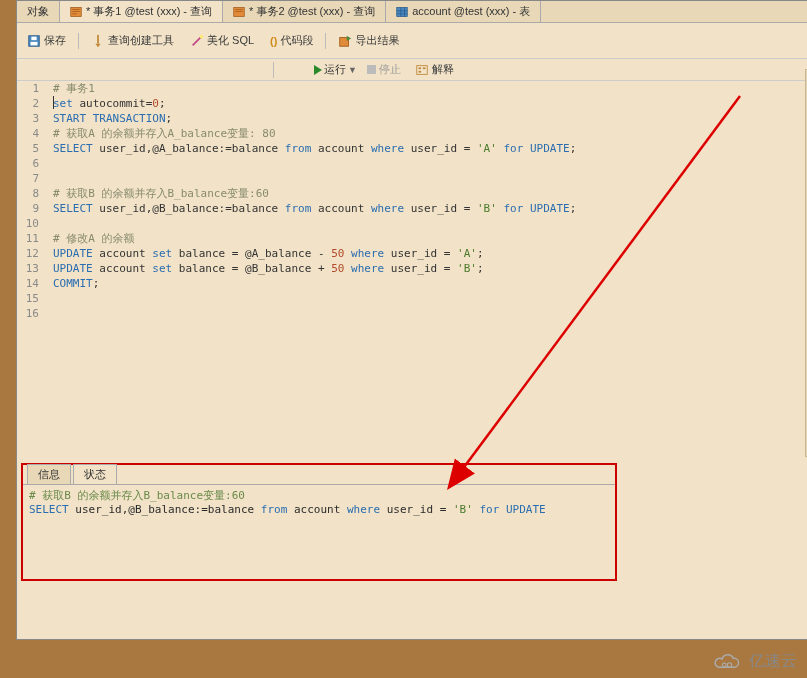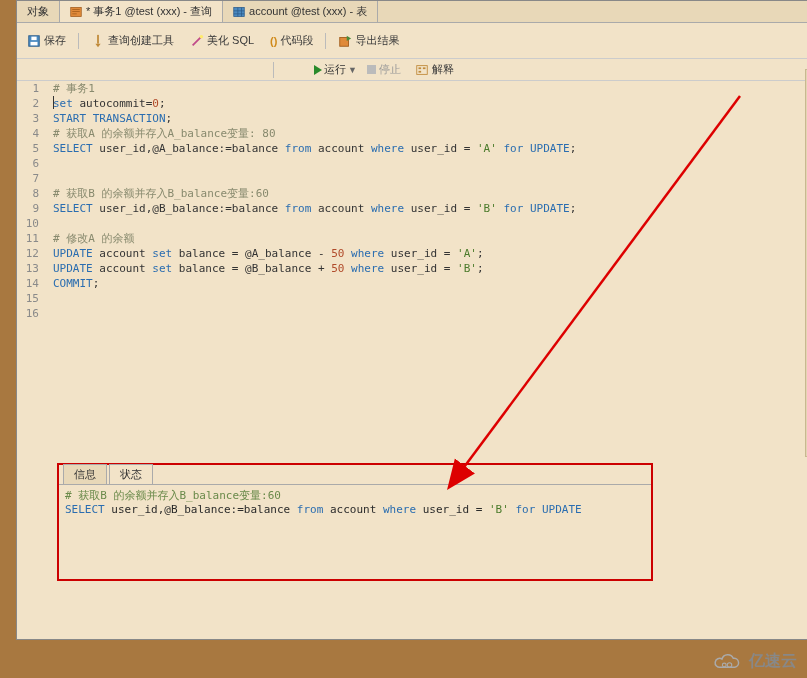--- a/index.html
+++ b/index.html
@@ -73,21 +73,20 @@
   .c-str { color: #4a7a2a; }
   .c-op { color: #333; }
   .caret {
     position: absolute; left: 36px; top: 15px; width: 1px; height: 13px;
     border-left: 1px solid #333;
   }
   
   .bottom-panel {
     position: absolute; left: 4px; top: 462px; width: 596px; height: 118px;
     border: 2px solid #c00;
-    margin-left: 36px;
   }
   .sub-tabs {
     display: flex; height: 20px; align-items: flex-end; font-size: 11px; padding-left: 4px;
     border-bottom: 1px solid #aaa;
   }
   .sub-tab {
     padding: 2px 10px; border: 1px solid #aaa; border-bottom: none;
     background: #e8d8b8; margin-right: 2px; cursor: pointer;
   }
   .sub-tab.active { background: #f2e3c8; }
@@ -96,21 +95,20 @@
     color: #2a2a2a;
   }
   .log .lcomment { color: #6a8a4a; }
   .log .lsql .kw { color: #2a6db0; }
   
   .arrow-svg { position: absolute; left: 0; top: 0; pointer-events: none; }
   
   .watermark {
     position: absolute; right: 10px; bottom: 6px; display: flex; align-items: center; gap: 6px;
     color: #888;
-    font-weight: bold;
   }
   .watermark .wm-ic { width: 30px; height: 20px; }
   .watermark span { font-size: 16px; }
   .scroll-v { position: absolute; right: 3px; top: 68px; width: 14px; height: 388px; background: #e4d4b4; border: 1px solid #c8b890;}
 </style>
 </head>
 <body>
 
 <div class="main-area">
 
@@ -119,20 +117,28 @@
       <span>对象</span>
     </div>
     <div class="tab active">
       <svg class="tab-icon" viewBox="0 0 16 16">
           <rect x="1" y="2" width="14" height="12" fill="#e08a3a" stroke="#a05a1a"></rect>
           <rect x="3" y="4" width="10" height="1" fill="#a05a1a"></rect>
           <rect x="3" y="7" width="10" height="1" fill="#a05a1a"></rect>
           <rect x="3" y="10" width="6" height="1" fill="#a05a1a"></rect>
         </svg>
       <span>* 事务1 @test (xxx) - 查询</span>
+    </div>
+    <div class="tab">
+      <svg class="tab-icon" viewBox="0 0 16 16">
+          <rect x="1" y="2" width="14" height="12" fill="#e08a3a" stroke="#a05a1a"></rect>
+          <rect x="3" y="4" width="10" height="1" fill="#a05a1a"></rect>
+          <rect x="3" y="7" width="10" height="1" fill="#a05a1a"></rect>
+        </svg>
+      <span>* 事务2 @test (xxx) - 查询</span>
     </div>
     <div class="tab">
       <svg class="tab-icon" viewBox="0 0 16 16">
           <rect x="1" y="2" width="14" height="12" fill="#4a8ac0" stroke="#2a5a8a"></rect>
           <rect x="1" y="6" width="14" height="1" fill="#2a5a8a"></rect>
           <rect x="1" y="10" width="14" height="1" fill="#2a5a8a"></rect>
           <rect x="6" y="2" width="1" height="12" fill="#2a5a8a"></rect>
           <rect x="11" y="2" width="1" height="12" fill="#2a5a8a"></rect>
         </svg>
       <span>account @test (xxx) - 表</span>

